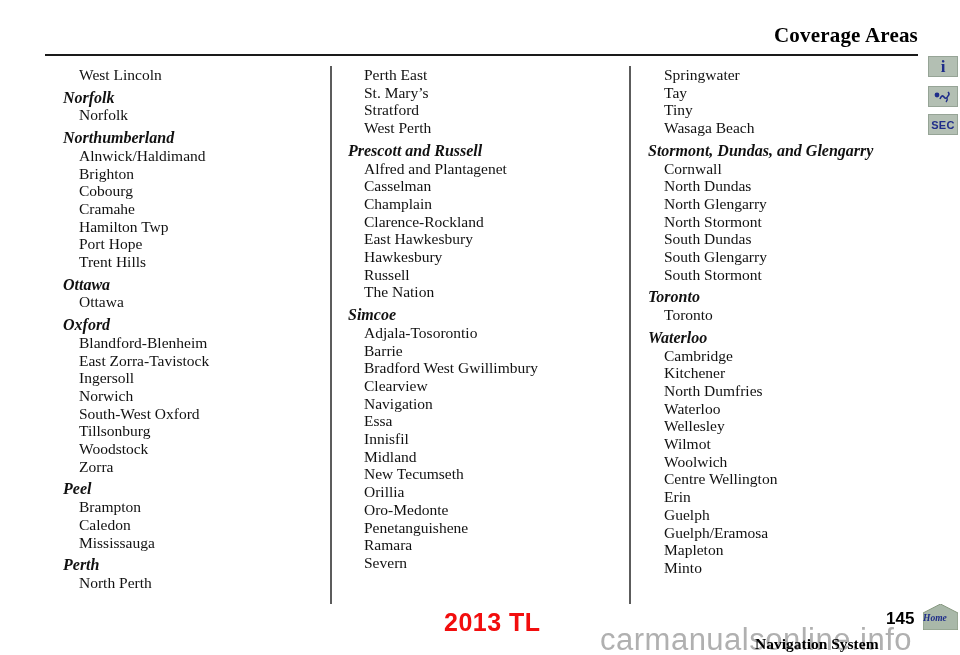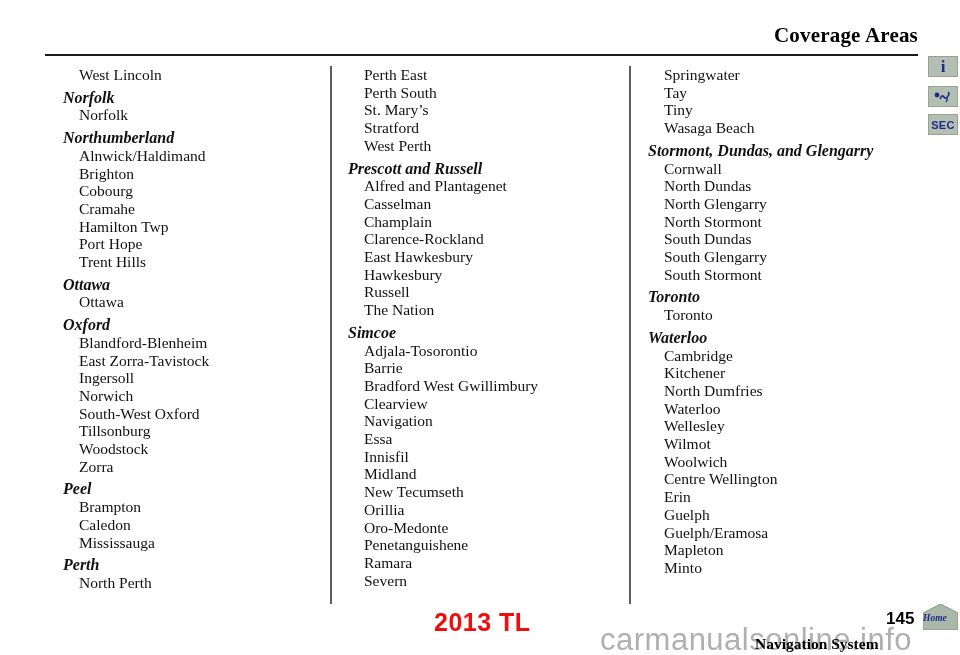--- a/index.html
+++ b/index.html
@@ -80,21 +80,21 @@
     color: #1f2d8a;
   }
   .tab-info { top: 56px; font-family: "Liberation Serif", serif; font-weight: bold; font-size: 17px; }
   .tab-voice { top: 86px; }
   .tab-sec { top: 114px; font-family: "Liberation Sans", sans-serif; font-weight: bold; font-size: 11px; letter-spacing: 0.3px; }
 
   
   .footer-model {
     position: absolute;
     top: 608px;
-    left: 434px;
+    left: 444px;
     font-family: "Liberation Sans", sans-serif;
     font-weight: bold;
     font-size: 25px;
     color: #f20d0d;
     letter-spacing: 0.5px;
     z-index: 3;
   }
   .footer-section {
     position: absolute;
     top: 611px;
@@ -181,21 +181,20 @@
     <div class="county-header">Peel</div>
     <div class="city-item">Brampton</div>
     <div class="city-item">Caledon</div>
     <div class="city-item">Mississauga</div>
     <div class="county-header">Perth</div>
     <div class="city-item">North Perth</div>
   </div>
 <div class="v-divider v-divider-1"></div>
 <div class="col col-1">
     <div class="city-item">Perth East</div>
-    <div class="city-item">Perth South</div>
     <div class="city-item">St. Mary’s</div>
     <div class="city-item">Stratford</div>
     <div class="city-item">West Perth</div>
     <div class="county-header">Prescott and Russell</div>
     <div class="city-item">Alfred and Plantagenet</div>
     <div class="city-item">Casselman</div>
     <div class="city-item">Champlain</div>
     <div class="city-item">Clarence-Rockland</div>
     <div class="city-item">East Hawkesbury</div>
     <div class="city-item">Hawkesbury</div>

